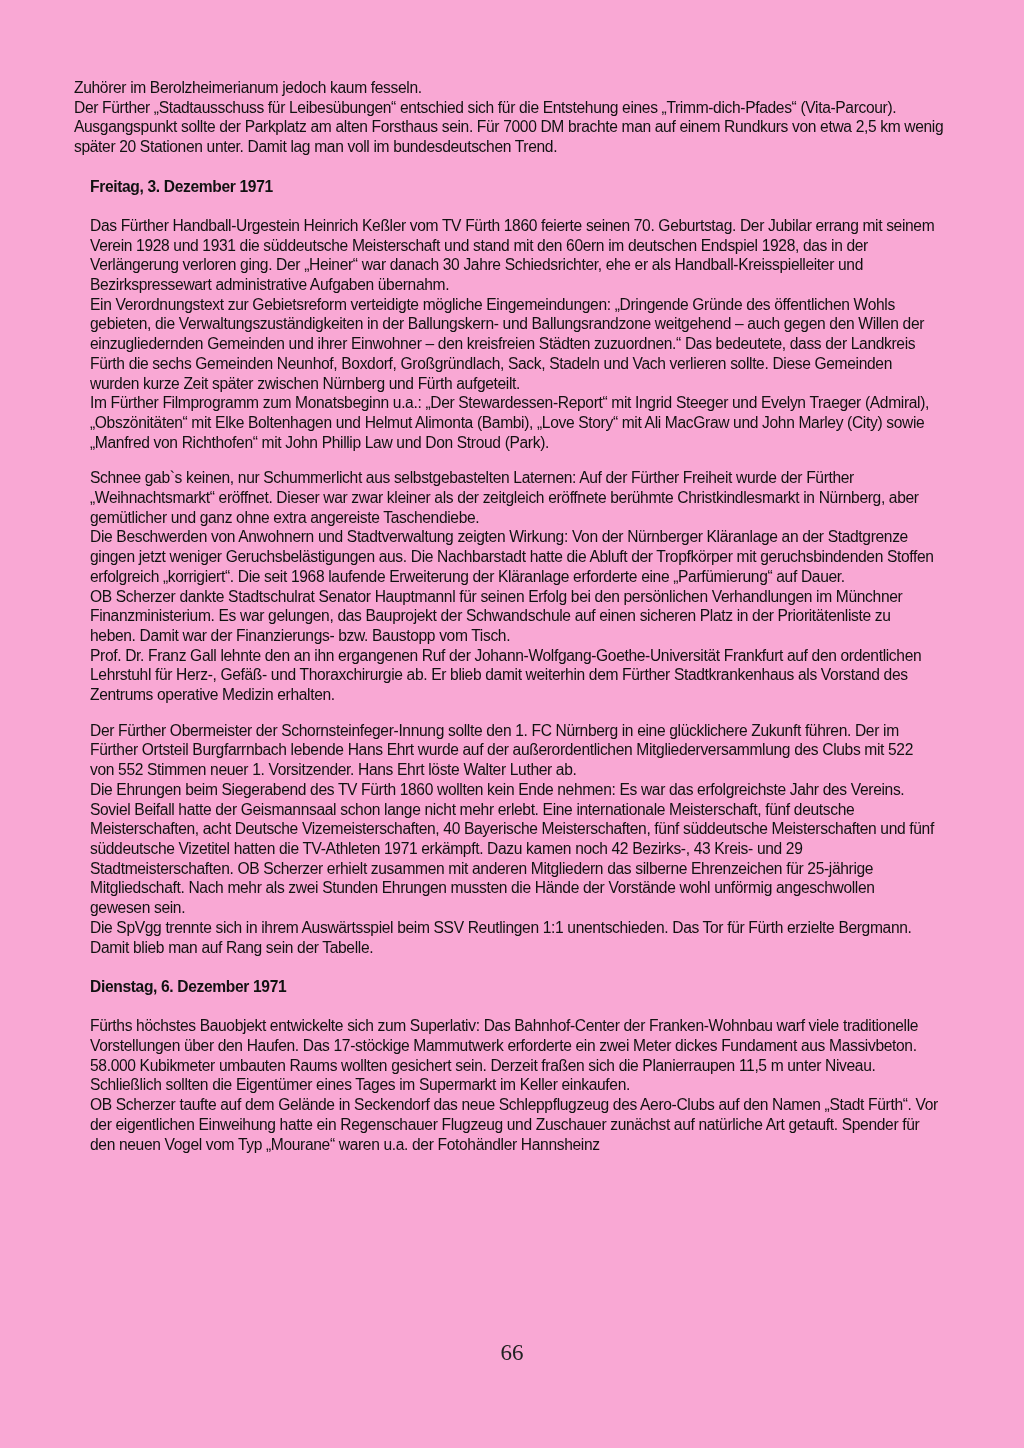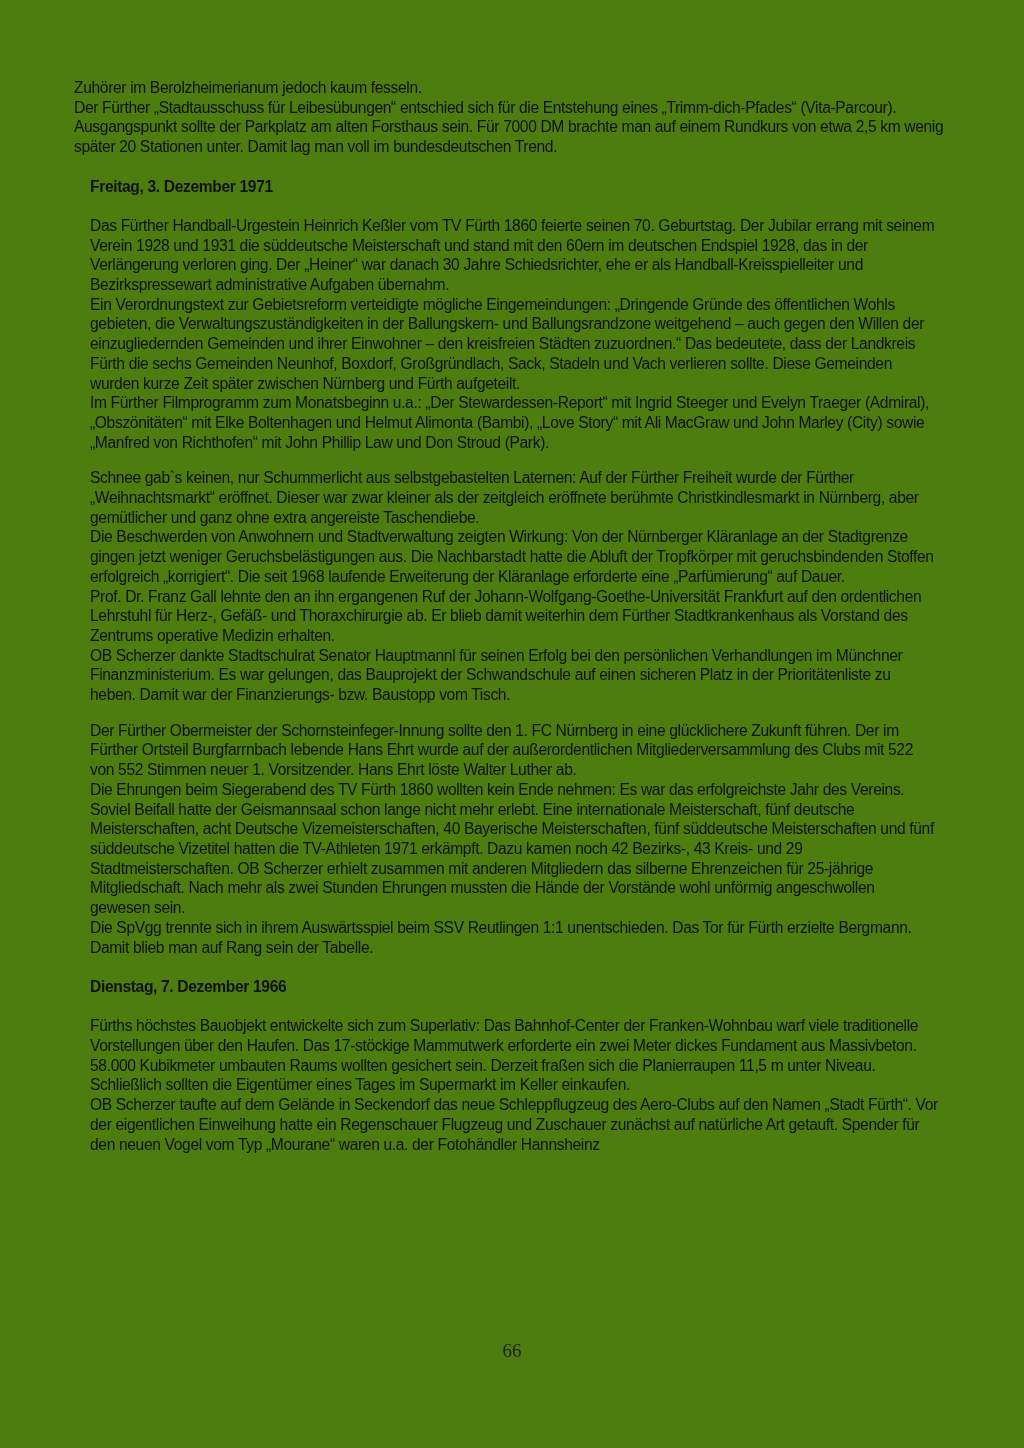--- a/index.html
+++ b/index.html
@@ -1,60 +1,60 @@
 <!DOCTYPE html>
 <html><head>
   <meta charset="utf-8">
   <style>
     html, body { margin: 0; padding: 0; background: #ffffff; }
     body { width: 1024px; height: 1448px; position: relative; overflow: hidden; }
-    .page { position: absolute; left: 0; top: 0; width: 1024px; height: 1448px; background: #4d7c0f; }
+    .page { position: absolute; left: 0; top: 0; width: 1024px; height: 1448px; background: #f9a8d4; }
     .content {
       position: absolute; left: 74px; top: 78px; width: 880px;
       font-family: "Liberation Sans", sans-serif;
       font-size: 15.6px; line-height: 19.7px; color: #111111;
       letter-spacing: -0.35px;
     }
     .content p { margin: 0; }
     .heading { font-weight: bold; margin-top: 19.7px !important; margin-bottom: 19.7px !important; }
     .section { margin: 16px; }
     .page-number {
       position: absolute; left: 0; width: 1024px; top: 1340px; text-align: center;
-      font-family: "Liberation Serif", serif; font-size: 19px; color: #222222;
+      font-family: "Liberation Serif", serif; font-size: 23px; color: #222222;
     }
   </style>
 </head>
 <body>
 
 <div class="page">
   <div class="content">
     <p>Zuhörer im Berolzheimerianum jedoch kaum fesseln.</p>
     <p>Der Fürther „Stadtausschuss für Leibesübungen“ entschied sich für die Entstehung eines „Trimm-dich-Pfades“ (Vita-Parcour). Ausgangspunkt sollte der Parkplatz am alten Forsthaus sein. Für 7000 DM brachte man auf einem Rundkurs von etwa 2,5 km wenig später 20 Stationen unter. Damit lag man voll im bundesdeutschen Trend.</p>
 
     <div class="section">
       <p class="heading">Freitag, 3. Dezember 1971</p>
       <p>Das Fürther Handball-Urgestein Heinrich Keßler vom TV Fürth 1860 feierte seinen 70. Geburtstag. Der Jubilar errang mit seinem Verein 1928 und 1931 die süddeutsche Meisterschaft und stand mit den 60ern im deutschen Endspiel 1928, das in der Verlängerung verloren ging. Der „Heiner“ war danach 30 Jahre Schiedsrichter, ehe er als Handball-Kreisspielleiter und Bezirkspressewart administrative Aufgaben übernahm.</p>
       <p>Ein Verordnungstext zur Gebietsreform verteidigte mögliche Eingemeindungen: „Dringende Gründe des öffentlichen Wohls gebieten, die Verwaltungszuständigkeiten in der Ballungskern- und Ballungsrandzone weitgehend – auch gegen den Willen der einzugliedernden Gemeinden und ihrer Einwohner – den kreisfreien Städten zuzuordnen.“ Das bedeutete, dass der Landkreis Fürth die sechs Gemeinden Neunhof, Boxdorf, Großgründlach, Sack, Stadeln und Vach verlieren sollte. Diese Gemeinden wurden kurze Zeit später zwischen Nürnberg und Fürth aufgeteilt.</p>
       <p>Im Fürther Filmprogramm zum Monatsbeginn u.a.: „Der Stewardessen-Report“ mit Ingrid Steeger und Evelyn Traeger (Admiral), „Obszönitäten“ mit Elke Boltenhagen und Helmut Alimonta (Bambi), „Love Story“ mit Ali MacGraw und John Marley (City) sowie „Manfred von Richthofen“ mit John Phillip Law und Don Stroud (Park).</p>
     </div>
 
     <div class="section">
       <p>Schnee gab`s keinen, nur Schummerlicht aus selbstgebastelten Laternen: Auf der Fürther Freiheit wurde der Fürther „Weihnachtsmarkt“ eröffnet. Dieser war zwar kleiner als der zeitgleich eröffnete berühmte Christkindlesmarkt in Nürnberg, aber gemütlicher und ganz ohne extra angereiste Taschendiebe.</p>
       <p>Die Beschwerden von Anwohnern und Stadtverwaltung zeigten Wirkung: Von der Nürnberger Kläranlage an der Stadtgrenze gingen jetzt weniger Geruchsbelästigungen aus. Die Nachbarstadt hatte die Abluft der Tropfkörper mit geruchsbindenden Stoffen erfolgreich „korrigiert“. Die seit 1968 laufende Erweiterung der Kläranlage erforderte eine „Parfümierung“ auf Dauer.</p>
+      <p>OB Scherzer dankte Stadtschulrat Senator Hauptmannl für seinen Erfolg bei den persönlichen Verhandlungen im Münchner Finanzministerium. Es war gelungen, das Bauprojekt der Schwandschule auf einen sicheren Platz in der Prioritätenliste zu heben. Damit war der Finanzierungs- bzw. Baustopp vom Tisch.</p>
       <p>Prof. Dr. Franz Gall lehnte den an ihn ergangenen Ruf der Johann-Wolfgang-Goethe-Universität Frankfurt auf den ordentlichen Lehrstuhl für Herz-, Gefäß- und Thoraxchirurgie ab. Er blieb damit weiterhin dem Fürther Stadtkrankenhaus als Vorstand des Zentrums operative Medizin erhalten.</p>
-      <p>OB Scherzer dankte Stadtschulrat Senator Hauptmannl für seinen Erfolg bei den persönlichen Verhandlungen im Münchner Finanzministerium. Es war gelungen, das Bauprojekt der Schwandschule auf einen sicheren Platz in der Prioritätenliste zu heben. Damit war der Finanzierungs- bzw. Baustopp vom Tisch.</p>
     </div>
 
     <div class="section">
       <p>Der Fürther Obermeister der Schornsteinfeger-Innung sollte den 1. FC Nürnberg in eine glücklichere Zukunft führen. Der im Fürther Ortsteil Burgfarrnbach lebende Hans Ehrt wurde auf der außerordentlichen Mitgliederversammlung des Clubs mit 522 von 552 Stimmen neuer 1. Vorsitzender. Hans Ehrt löste Walter Luther ab.</p>
       <p>Die Ehrungen beim Siegerabend des TV Fürth 1860 wollten kein Ende nehmen: Es war das erfolgreichste Jahr des Vereins. Soviel Beifall hatte der Geismannsaal schon lange nicht mehr erlebt. Eine internationale Meisterschaft, fünf deutsche Meisterschaften, acht Deutsche Vizemeisterschaften, 40 Bayerische Meisterschaften, fünf süddeutsche Meisterschaften und fünf süddeutsche Vizetitel hatten die TV-Athleten 1971 erkämpft. Dazu kamen noch 42 Bezirks-, 43 Kreis- und 29 Stadtmeisterschaften. OB Scherzer erhielt zusammen mit anderen Mitgliedern das silberne Ehrenzeichen für 25-jährige Mitgliedschaft. Nach mehr als zwei Stunden Ehrungen mussten die Hände der Vorstände wohl unförmig angeschwollen gewesen sein.</p>
       <p>Die SpVgg trennte sich in ihrem Auswärtsspiel beim SSV Reutlingen 1:1 unentschieden. Das Tor für Fürth erzielte Bergmann. Damit blieb man auf Rang sein der Tabelle.</p>
     </div>
 
     <div class="section">
-      <p class="heading">Dienstag, 7. Dezember 1966</p>
+      <p class="heading">Dienstag, 6. Dezember 1971</p>
       <p>Fürths höchstes Bauobjekt entwickelte sich zum Superlativ: Das Bahnhof-Center der Franken-Wohnbau warf viele traditionelle Vorstellungen über den Haufen. Das 17-stöckige Mammutwerk erforderte ein zwei Meter dickes Fundament aus Massivbeton. 58.000 Kubikmeter umbauten Raums wollten gesichert sein. Derzeit fraßen sich die Planierraupen 11,5 m unter Niveau. Schließlich sollten die Eigentümer eines Tages im Supermarkt im Keller einkaufen.</p>
       <p>OB Scherzer taufte auf dem Gelände in Seckendorf das neue Schleppflugzeug des Aero-Clubs auf den Namen „Stadt Fürth“. Vor der eigentlichen Einweihung hatte ein Regenschauer Flugzeug und Zuschauer zunächst auf natürliche Art getauft. Spender für den neuen Vogel vom Typ „Mourane“ waren u.a. der Fotohändler Hannsheinz</p>
     </div>
   </div>
 
   <div class="page-number">66</div>
 </div>
 
 </body></html>

